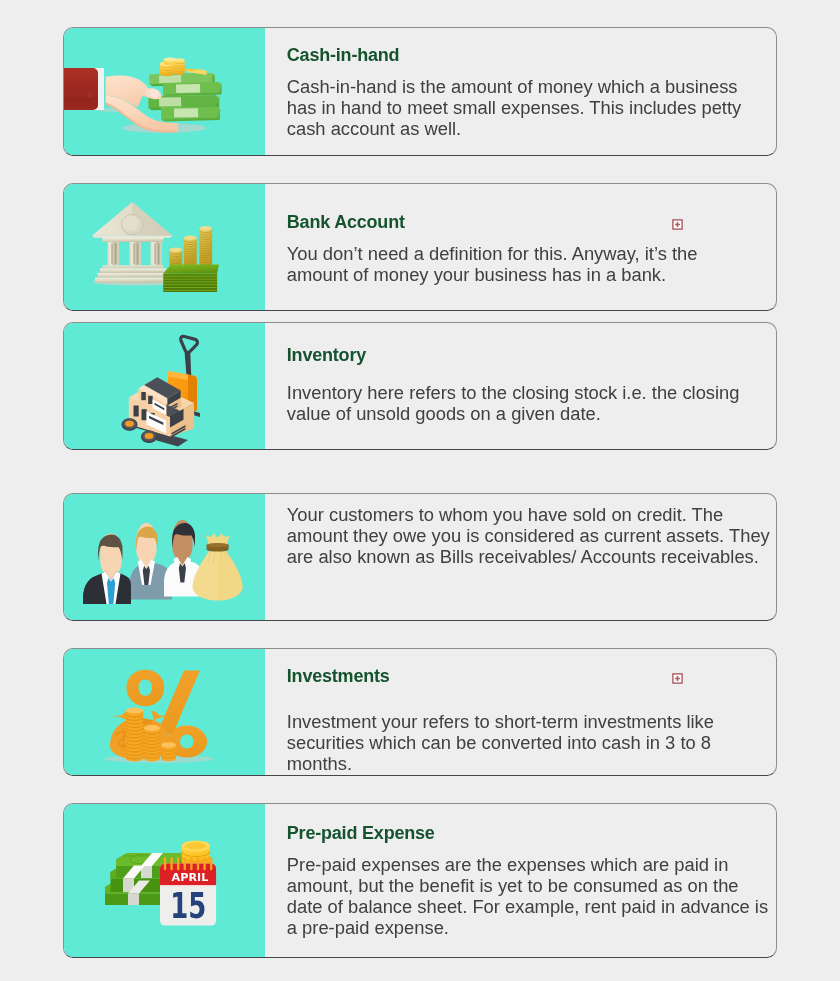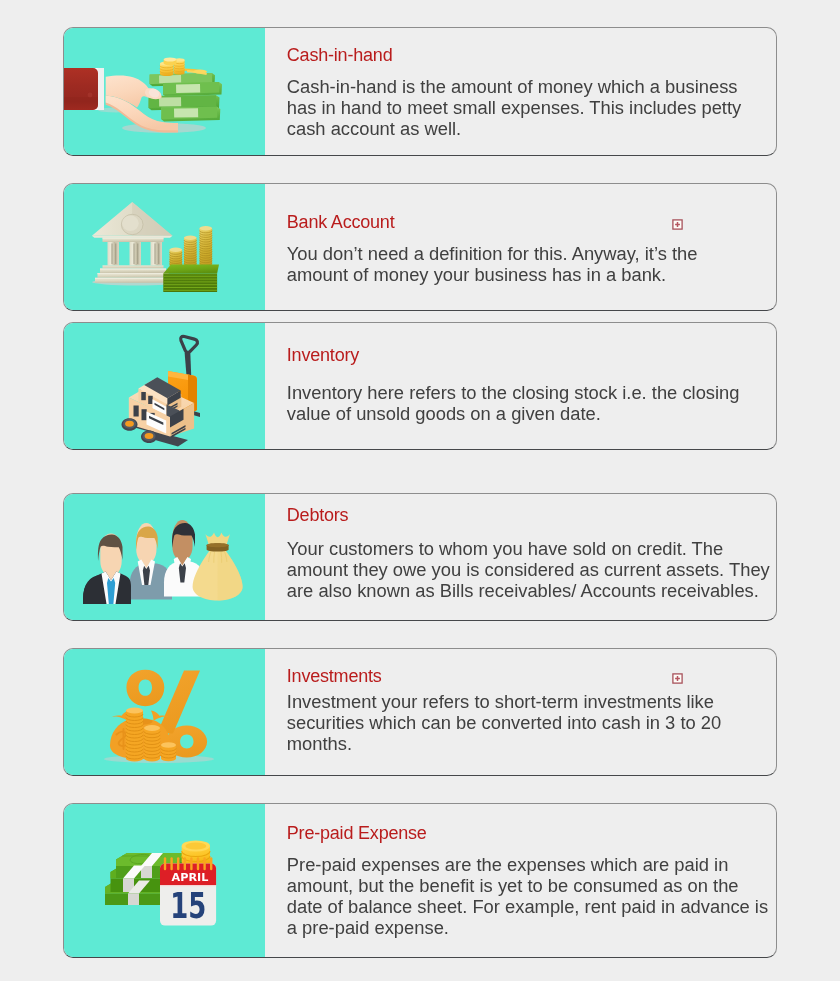--- a/index.html
+++ b/index.html
@@ -30,41 +30,41 @@
   }
   .card-body{
     flex:1 1 auto;
     position:relative;
     padding:0 7px 0 21.8px;
     display:flex;
     flex-direction:column;
     justify-content:flex-start;
   }
   .card-title{
-    font-size:18px;font-weight:normal;color:#b91c1c;
+    font-size:18px;font-weight:bold;color:#14532d;
     letter-spacing:-0.2px;
     line-height:23px;
     margin:0;
   }
   .card-text{
     font-size:18.35px;color:#404040;line-height:21px;
     margin:0;
   }
   .ph-icon{position:absolute;left:407px;display:block;line-height:0;}
   #card1 .ph-icon{top:35.5px;}
   #card4 .ph-icon{top:24.5px;}
   svg{display:block;}
   .ln{white-space:pre;}
   .cal-month{font-family:"DejaVu Sans",sans-serif;font-size:11.2px;font-weight:bold;fill:#ffffff;text-anchor:middle;}
   .cal-day{font-family:"DejaVu Sans",sans-serif;font-size:36px;font-weight:bold;fill:#25437a;text-anchor:middle;}
   #card0 .card-body{padding-top:15.85px;} #card0 .card-title{margin-bottom:8.8px;}
   #card1 .card-body{padding-top:27.15px;} #card1 .card-title{margin-bottom:9.3px;}
   #card2 .card-body{padding-top:21.45px;} #card2 .card-title{margin-bottom:15.0px;}
   #card3 .card-body{padding-top:10.75px;}  #card3 .card-title{margin-bottom:10.5px;}
-  #card4 .card-body{padding-top:16.45px;} #card4 .card-title{margin-bottom:3px;}
+  #card4 .card-body{padding-top:16.45px;} #card4 .card-title{margin-bottom:23px;}
   #card5 .card-body{padding-top:18.15px;} #card5 .card-title{margin-bottom:9.3px;}
   #card0{top:27px;height:128.5px;}
   #card1{top:182.5px;height:128px;}
   #card2{top:322px;height:128px;}
   #card3{top:492.5px;height:128px;}
   #card4{top:647.5px;height:128px;}
   #card5{top:802.5px;height:155px;}
 </style>
 </head>
 <body>
@@ -467,21 +467,20 @@
       <path d="M150.5 57.8 C 149.9 61.8, 149.7 65.5, 149.8 68.8"></path>
       <path d="M157 57.8 C 157.6 61.8, 157.8 65.5, 157.7 68.8"></path>
       <path d="M160.5 57.5 C 161.9 61.2, 162.7 64.8, 162.9 68"></path>
     </g>
     <path d="M142.6 51.2 C 142.6 50.1, 147.5 49.2, 153.6 49.2 C 159.7 49.2, 164.6 50.1, 164.6 51.2 L 164.6 55.4 C 164.6 56.6, 159.7 57.5, 153.6 57.5 C 147.5 57.5, 142.6 56.6, 142.6 55.4 Z" fill="#836223"></path>
     <path d="M142.6 51.2 C 142.6 50.1, 147.5 49.2, 153.6 49.2 C 159.7 49.2, 164.6 50.1, 164.6 51.2 C 164.6 52.3, 159.7 53.2, 153.6 53.2 C 147.5 53.2, 142.6 52.3, 142.6 51.2 Z" fill="#96712a"></path>
   </g>
 </svg>
     </div>
     <div class="card-body">
-      <div class="card-title">Debtors</div>
       <div class="card-text">
           <div class="ln">Your customers to whom you have sold on credit. The</div>
           <div class="ln">amount they owe you is considered as current assets. They</div>
           <div class="ln">are also known as Bills receivables/ Accounts receivables.</div>
         </div>
     </div>
   </div>
 
   <div class="card" id="card4">
     <div class="card-media">
@@ -557,21 +556,21 @@
         <path d="M97 106.2 a7.5 2.8 0 0 0 15 0"></path>
       </g>
     </g>
   </g>
 </svg>
     </div>
     <div class="card-body">
       <div class="card-title">Investments</div>
       <div class="card-text">
           <div class="ln">Investment your refers to short-term investments like</div>
-          <div class="ln">securities which can be converted into cash in 3 to 20</div>
+          <div class="ln">securities which can be converted into cash in 3 to 8</div>
           <div class="ln">months.</div>
         </div>
       <span class="ph-icon">
           <svg width="11" height="11" viewBox="0 0 11 11">
             <rect x="0.9" y="0.9" width="9.2" height="9.2" fill="#fdfbf7" stroke="#a8525b" stroke-width="1.3"></rect>
             <path d="M5.5 3.1 V7.9 M3.1 5.5 H7.9" stroke="#b55660" stroke-width="1.5" fill="none"></path>
           </svg>
         </span>
     </div>
   </div>

